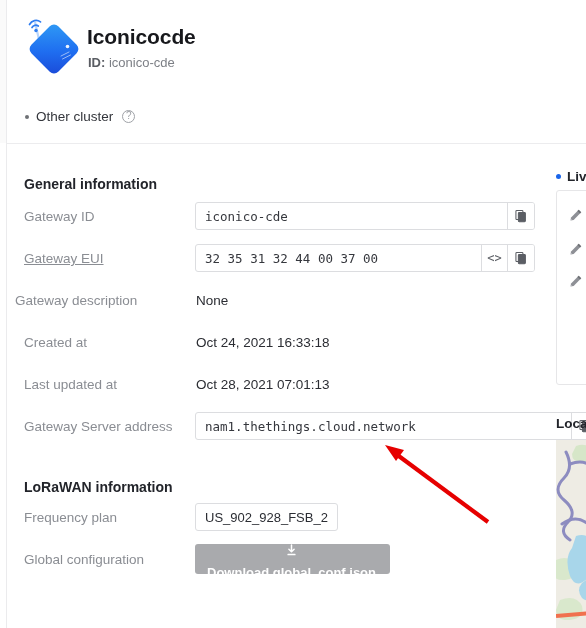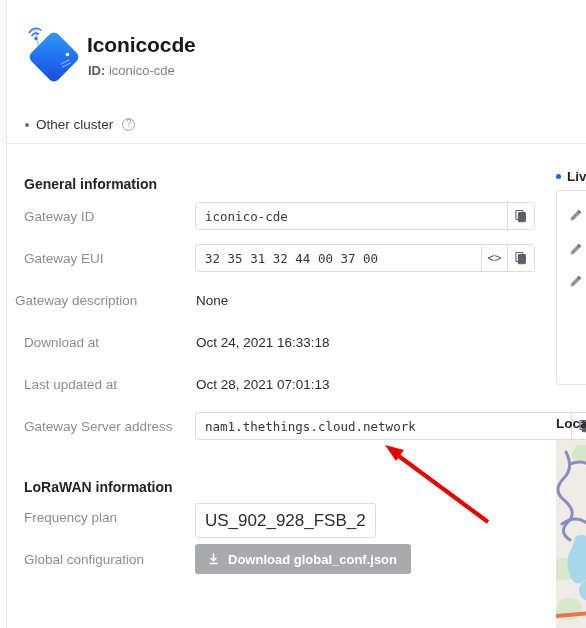--- a/index.html
+++ b/index.html
@@ -29,21 +29,21 @@
   .left-rail-top {
     position: absolute;
     left: 0; top: 0;
     width: 6px; height: 143px;
     background: #fafafa;
   }
 
   
   .gw-header {
     position: absolute;
-    left: 7px; top: 8px;
+    left: 7px; top: 0;
     width: 579px; height: 143px;
   }
   .gw-icon {
     position: absolute;
     left: 14px; top: 14px;
     width: 62px; height: 62px;
   }
   .gw-title {
     position: absolute;
     left: 80px; top: 24px;
@@ -164,45 +164,46 @@
     font-family: "DejaVu Sans Mono", monospace;
     font-size: 12px;
     color: #5b5e64;
   }
 
   
   .plain-box {
     position: absolute;
     border: 1px solid #dcdde0;
     border-radius: 3px;
-    height: 35px;
+    height: 28px;
     display: flex;
     align-items: center;
     padding: 0 9px;
-    font-size: 17px;
+    font-size: 13px;
     color: #2b2d33;
     background: #fff;
     white-space: nowrap;
   }
 
   .dl-button {
     position: absolute;
     height: 30px;
     background: #a9aaad;
     border: none;
     border-radius: 3px;
     color: #ffffff;
     font-size: 13px;
     font-weight: bold;
     display: flex;
     align-items: center;
     gap: 8px;
     padding: 0 14px 0 12px;
     cursor: pointer;
     font-family: "Liberation Sans", sans-serif;
+    flex-direction: column;
   }
 
   
   .right-col {
     position: absolute;
     left: 541px; top: 144px;
     width: 45px; height: 484px;
     overflow: hidden;
   }
   .rc-heading {
@@ -311,36 +312,36 @@
     <div class="ro-field" style="left:188px; top:58px; width:340px;">
       <div class="val">iconico-cde</div>
       <div class="btn">
         <svg viewBox="0 0 16 16" width="14" height="14" fill="none" stroke="#5b5e64" stroke-width="1.2">
           <rect x="2.2" y="1.6" width="8" height="10.5" rx="1" fill="#ffffff"></rect>
           <rect x="5" y="4" width="8" height="10.5" rx="1" fill="#5b5e64" stroke="#5b5e64"></rect>
         </svg>
       </div>
     </div>
 
-    <div class="fld-label" style="left:17px; top:106px;">Gateway EUI</div>
+    <div class="fld-label" style="left:17px; top:106px;text-decoration:underline;">Gateway EUI</div>
     <div class="ro-field" style="left:188px; top:100px; width:340px;">
       <div class="val">32 35 31 32 44 00 37 00</div>
       <div class="btn code">&lt;&gt;</div>
       <div class="btn">
         <svg viewBox="0 0 16 16" width="14" height="14" fill="none" stroke="#5b5e64" stroke-width="1.2">
           <rect x="2.2" y="1.6" width="8" height="10.5" rx="1" fill="#ffffff"></rect>
           <rect x="5" y="4" width="8" height="10.5" rx="1" fill="#5b5e64" stroke="#5b5e64"></rect>
         </svg>
       </div>
     </div>
 
     <div class="fld-label" style="left:8px; top:148px;text-align:right;">Gateway description</div>
     <div class="fld-static" style="left:189px; top:148px;">None</div>
 
-    <div class="fld-label" style="left:17px; top:190px;">Download at</div>
+    <div class="fld-label" style="left:17px; top:190px;">Created at</div>
     <div class="fld-static" style="left:189px; top:190px;">Oct 24, 2021 16:33:18</div>
 
     <div class="fld-label" style="left:17px; top:232px;">Last updated at</div>
     <div class="fld-static" style="left:189px; top:232px;">Oct 28, 2021 07:01:13</div>
 
     <div class="fld-label" style="left:17px; top:274px;">Gateway Server address</div>
     <div class="ro-field" style="left:188px; top:268px; width:404px;">
       <div class="val">nam1.thethings.cloud.network</div>
       <div class="btn">
         <svg viewBox="0 0 16 16" width="14" height="14" fill="none" stroke="#5b5e64" stroke-width="1.2">

